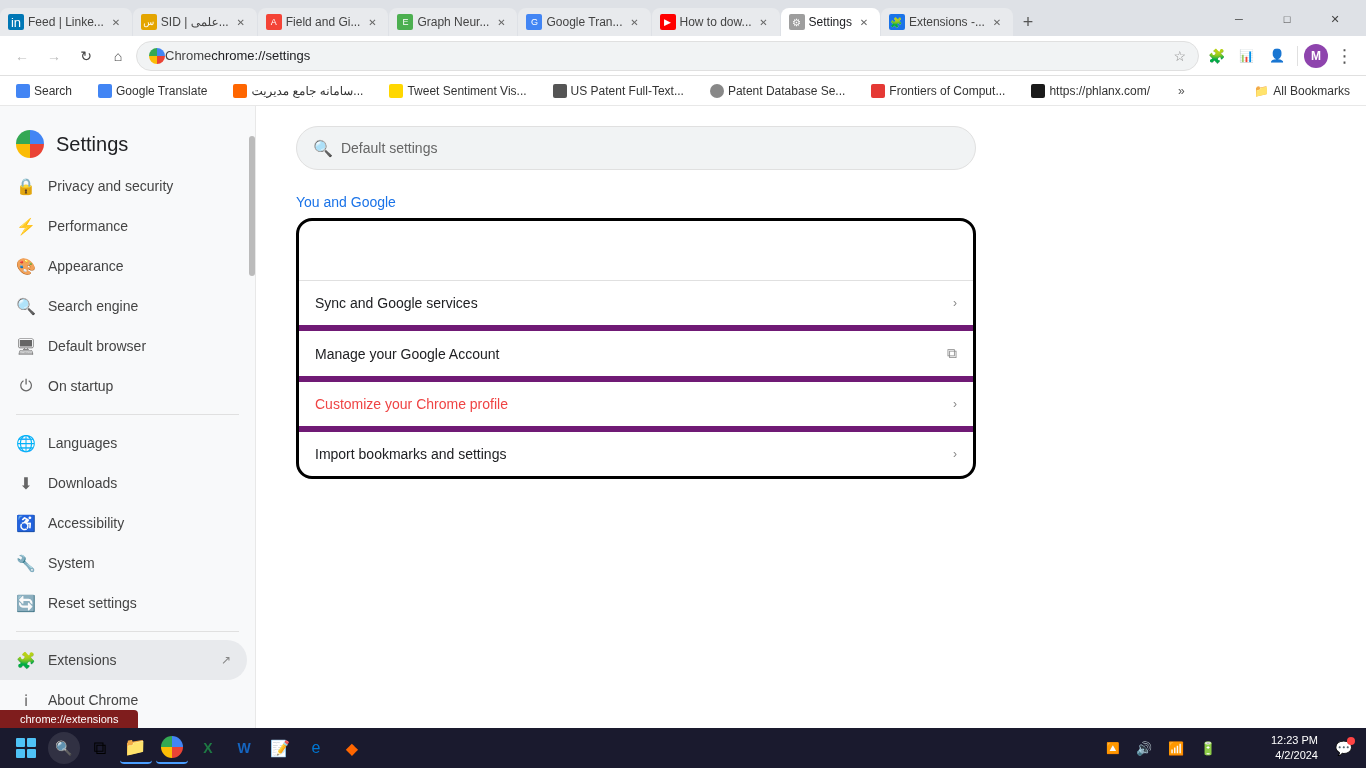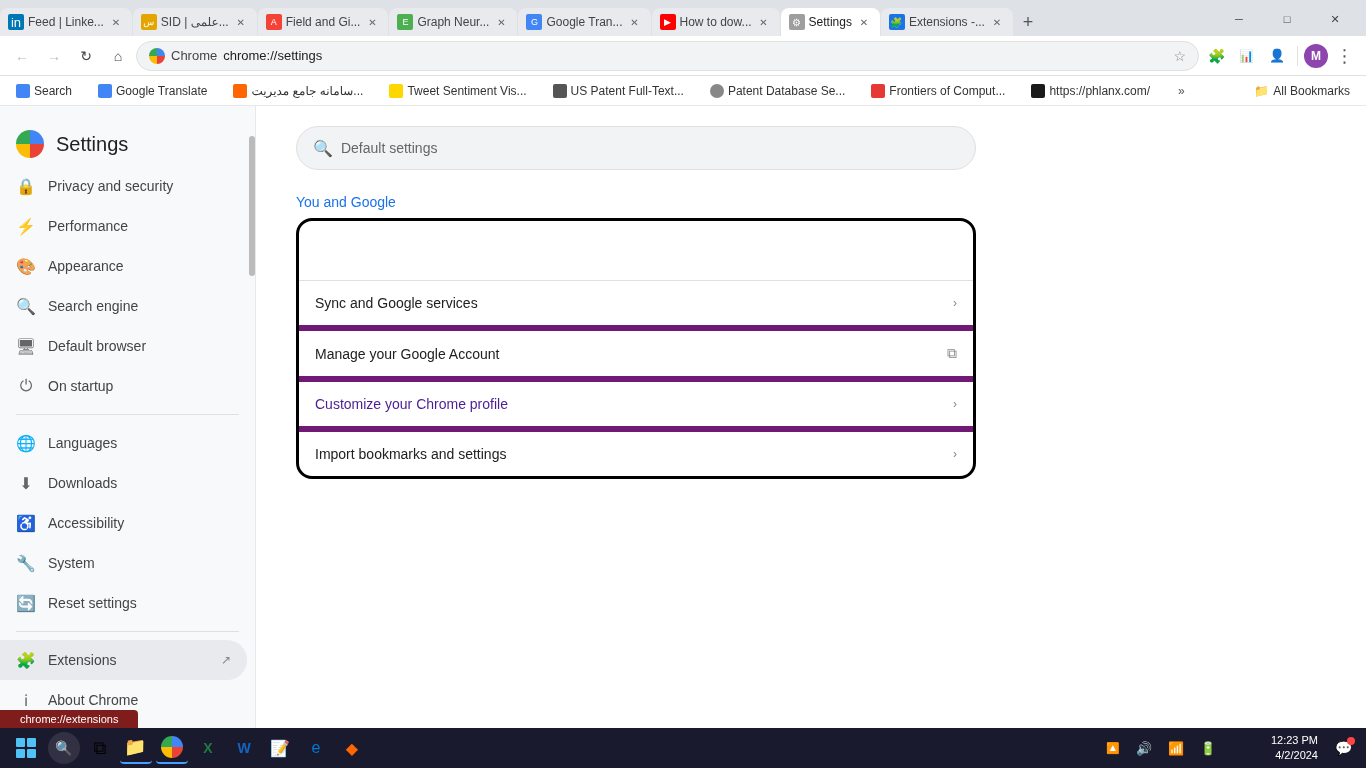--- a/index.html
+++ b/index.html
@@ -121,21 +121,20 @@
       flex: 1;
       height: 30px;
       border-radius: 15px;
       border: 1px solid #e0e0e0;
       background: #f1f3f4;
       display: flex;
       align-items: center;
       padding: 0 12px;
       font-size: 13px;
       color: #202124;
-      gap: 6px;
       cursor: text;
     }
     .chrome-logo-small {
       width: 16px;
       height: 16px;
       border-radius: 50%;
       background: conic-gradient(#4285f4 0deg 90deg, #ea4335 90deg 180deg, #fbbc05 180deg 270deg, #34a853 270deg 360deg);
       flex-shrink: 0;
     }
     .address-text { flex: 1; font-size: 13px; }
@@ -376,21 +375,21 @@
       display: flex;
       align-items: center;
       padding: 14px 16px;
       border-bottom: 6px solid #701a75;
       cursor: pointer;
       font-size: 14px;
       color: #202124;
     }
     .card-item:last-child { border-bottom: none; }
     .card-item-text { flex: 1; }
-    .card-item-text.blue { color: #4c1d95; }
+    .card-item-text.blue { color: #ef4444; }
     .card-arrow {
       color: #888;
       font-size: 12px;
     }
     .card-ext-icon {
       color: #888;
       font-size: 14px;
     }
 
     

